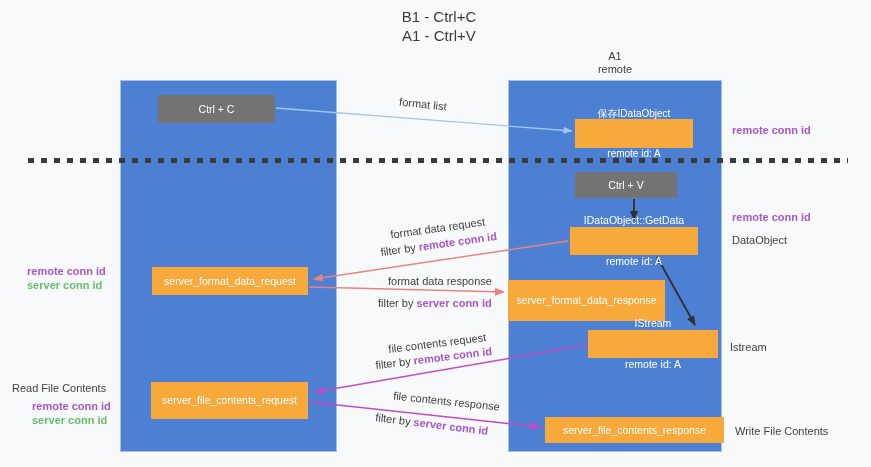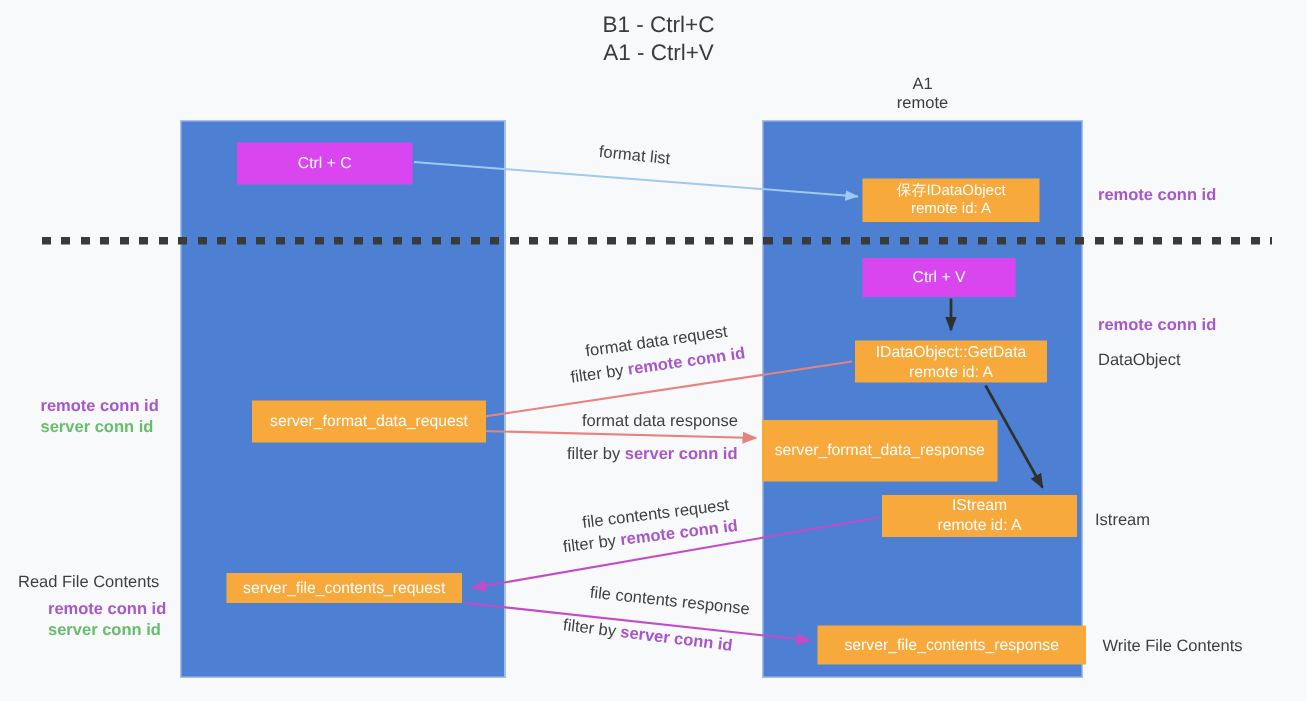--- a/index.html
+++ b/index.html
@@ -6,22 +6,22 @@
   .canvas{position:relative;width:871px;height:467px;background:#f8f9fb;overflow:hidden;}
   .abs{position:absolute;}
   .title{left:0;top:7px;width:856px;text-align:center;font-size:15px;line-height:19px;color:#3c3c3c;margin-left:11px;}
   .colhdr{top:50px;text-align:center;font-size:11px;line-height:13px;color:#3c3c3c;}
   .hdr-left{left:120px;width:217px;}
   .hdr-right{left:508px;width:214px;}
   .col{top:80px;height:372px;background:#4d80d3;border:1px solid #aabfe6;box-sizing:border-box;}
   .col-left{left:120px;width:217px;}
   .col-right{left:508px;width:214px;}
   .box{box-sizing:border-box;color:#fff;text-align:center;display:flex;flex-direction:column;justify-content:center;font-size:10.5px;line-height:13px;}
-  .green{background:#d946ef;}
-  .orange{background:#f7a93b;}
+  .green{background:#737373;}
+  .orange{background:#f7a93b;gap:28px;}
   .dashline{left:28px;top:158px;width:820px;height:5px;background:repeating-linear-gradient(90deg,#3a3a3a 0 6px,transparent 6px 13px);}
   svg.overlay{position:absolute;left:0;top:0;width:871px;height:467px;pointer-events:none;}
   .alabel{font-size:11px;color:#3f3f3f;white-space:nowrap;}
   .alabel .fw{margin-right:3px;}
   .purple{color:#a757c8;font-weight:bold;}
   .greentx{color:#68bd6c;font-weight:bold;}
   .dark{color:#3f3f3f;}
   .rot-n8{transform:rotate(-8deg);}
   .rot-n7{transform:rotate(-7deg);}
   .rot-p6{transform:rotate(6deg);}
@@ -78,39 +78,39 @@
 
   <div class="abs box orange" style="left:575px;top:119px;width:118px;height:29px;font-size:10px;line-height:12px;">
     <div>保存IDataObject</div>
     <div>remote id: A</div>
   </div>
 
   <div class="abs box green" style="left:575px;top:172px;width:102px;height:26px;">
     <div>Ctrl + V</div>
   </div>
 
-  <div class="abs box orange" style="left:570px;top:227px;width:128px;height:28px;font-size:10.5px;line-height:13px;justify-content:flex-end;">
+  <div class="abs box orange" style="left:570px;top:227px;width:128px;height:28px;font-size:10.5px;line-height:13px;">
     <div>IDataObject::GetData</div>
     <div>remote id: A</div>
   </div>
 
-  <div class="abs box orange" style="left:152px;top:267px;width:156px;height:28px;margin-left:16px;">
+  <div class="abs box orange" style="left:152px;top:267px;width:156px;height:28px;">
     <div>server_format_data_request</div>
   </div>
 
   <div class="abs box orange" style="left:508px;top:280px;width:157px;height:41px;">
     <div>server_format_data_response</div>
   </div>
 
   <div class="abs box orange" style="left:588px;top:330px;width:130px;height:28px;font-size:10.5px;line-height:13px;">
     <div>IStream</div>
     <div>remote id: A</div>
   </div>
 
-  <div class="abs box orange" style="left:151px;top:382px;width:157px;height:20px;">
+  <div class="abs box orange" style="left:151px;top:382px;width:157px;height:37px;">
     <div>server_file_contents_request</div>
   </div>
 
   <div class="abs box orange" style="left:545px;top:417px;width:179px;height:26px;">
     <div>server_file_contents_response</div>
   </div>
 
   <div class="abs alabel rot-p6" style="left:373px;top:98px;width:100px;text-align:center;">format list</div>
 
   <div class="abs alabel rot-n8" style="left:390px;top:222px;">format data request</div>

